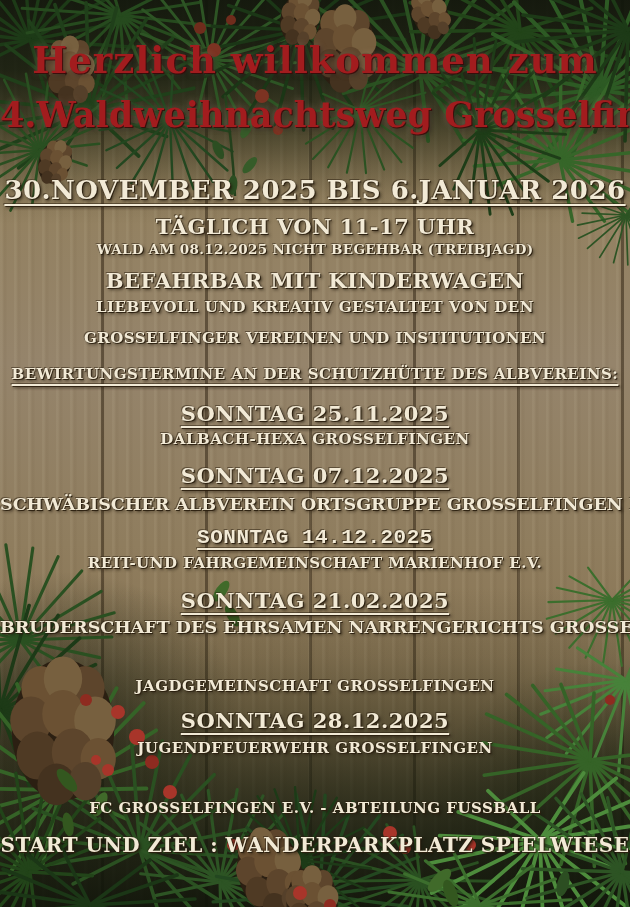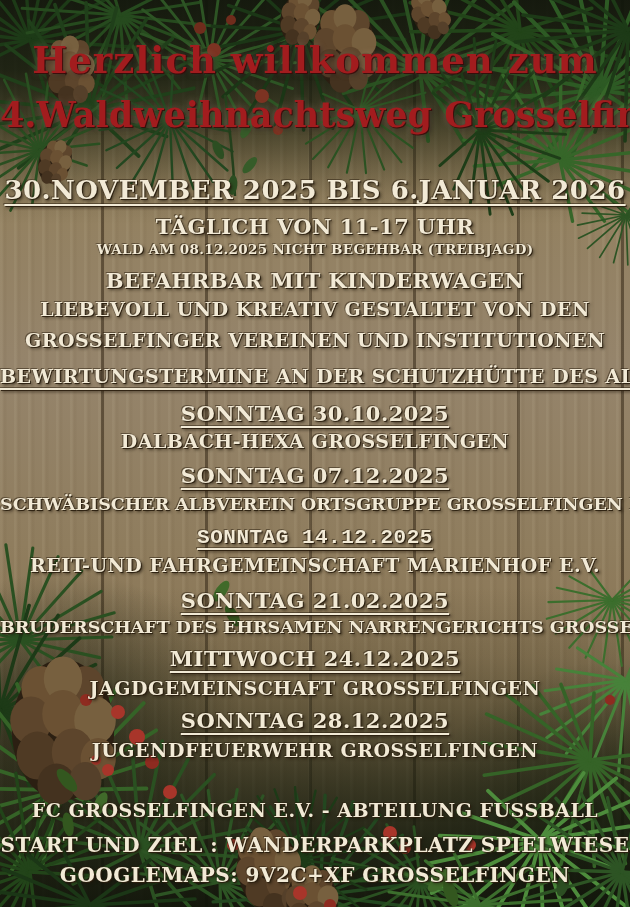--- a/index.html
+++ b/index.html
@@ -38,21 +38,21 @@
     position:absolute;left:0;right:0;text-align:center;
     font-weight:bold;color:var(--title-red);white-space:nowrap;line-height:1.1;
     text-shadow:1px 1px 0 rgba(58,8,8,0.85), 0 0 7px rgba(255,205,185,0.28), 2px 2px 5px rgba(0,0,0,0.55);
     letter-spacing:1px;
   }
   .sz-title1{font-size:37px;top:40px;}
   .sz-title2{font-size:35px;top:96px;letter-spacing:0;}
   .sz-head{font-size:26px;top:176px;}
   .sz-sub{font-size:21px;}
   .sz-small{font-size:13.5px;letter-spacing:0.3px;}
-  .sz-body{font-size:19px;}
+  .sz-body{font-size:15px;}
   .sz-date{font-size:21px;}
   .sz-long{font-size:17.5px;letter-spacing:0;}
 </style>
 </head>
 <body>
 
 <div class="poster">
 
   <div class="vignette"></div>
 
@@ -205,37 +205,35 @@
 
     <div class="t sz-sub" style="top:215px;">TÄGLICH VON 11-17 UHR</div>
     <div class="t sz-small" style="top:242px;">WALD AM 08.12.2025 NICHT BEGEHBAR (TREIBJAGD)</div>
     <div class="t sz-sub" style="top:269px;">BEFAHRBAR MIT KINDERWAGEN</div>
 
     <div class="t sz-body" style="top:299px;">LIEBEVOLL UND KREATIV GESTALTET VON DEN</div>
     <div class="t sz-body" style="top:330px;">GROSSELFINGER VEREINEN UND INSTITUTIONEN</div>
 
     <div class="t u sz-body" style="top:366px;">BEWIRTUNGSTERMINE AN DER SCHUTZHÜTTE DES ALBVEREINS:</div>
 
-    <div class="t u sz-date" style="top:402px;">SONNTAG 30.10.2025</div>
+    <div class="t u sz-date" style="top:402px;">SONNTAG 25.11.2025</div>
     <div class="t sz-body" style="top:431px;">DALBACH-HEXA GROSSELFINGEN</div>
 
     <div class="t u sz-date" style="top:464px;">SONNTAG 07.12.2025</div>
     <div class="t sz-long" style="top:495px;">SCHWÄBISCHER ALBVEREIN ORTSGRUPPE GROSSELFINGEN E.V.</div>
 
     <div class="t u sz-date" style="top:526px;font-family:Liberation Mono, monospace;">SONNTAG 14.12.2025</div>
     <div class="t sz-body" style="top:555px;">REIT-UND FAHRGEMEINSCHAFT MARIENHOF E.V.</div>
 
     <div class="t u sz-date" style="top:589px;">SONNTAG 21.02.2025</div>
     <div class="t sz-long" style="top:618px;">BRUDERSCHAFT DES EHRSAMEN NARRENGERICHTS GROSSELFINGEN</div>
 
-    <div class="t u sz-date" style="top:647px;">MITTWOCH 24.12.2025</div>
     <div class="t sz-body" style="top:678px;">JAGDGEMEINSCHAFT GROSSELFINGEN</div>
 
     <div class="t u sz-date" style="top:709px;">SONNTAG 28.12.2025</div>
     <div class="t sz-body" style="top:740px;">JUGENDFEUERWEHR GROSSELFINGEN</div>
 
     <div class="t sz-body" style="top:800px;">FC GROSSELFINGEN E.V. - ABTEILUNG FUSSBALL</div>
 
     <div class="t sz-body" style="top:834px;font-size:20px;">START UND ZIEL : WANDERPARKPLATZ SPIELWIESE</div>
-    <div class="t sz-body" style="top:864px;font-size:20px;">GOOGLEMAPS: 9V2C+XF GROSSELFINGEN</div>
 
   </div>
 </div>
 
 </body></html>

